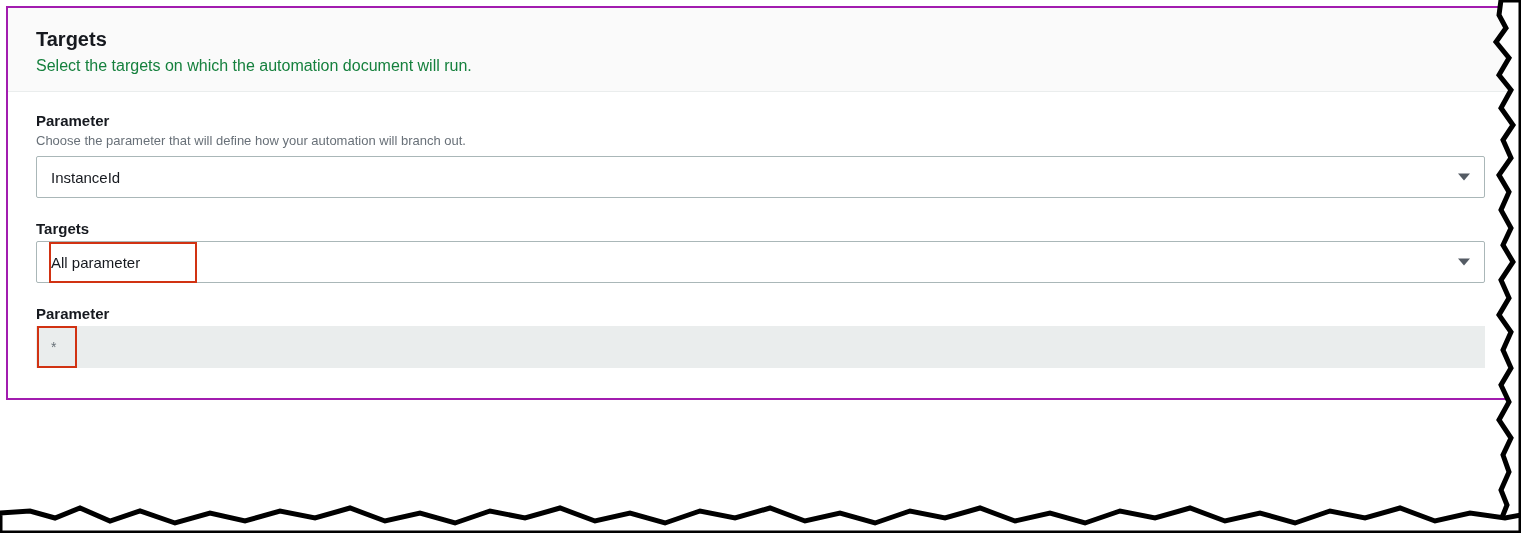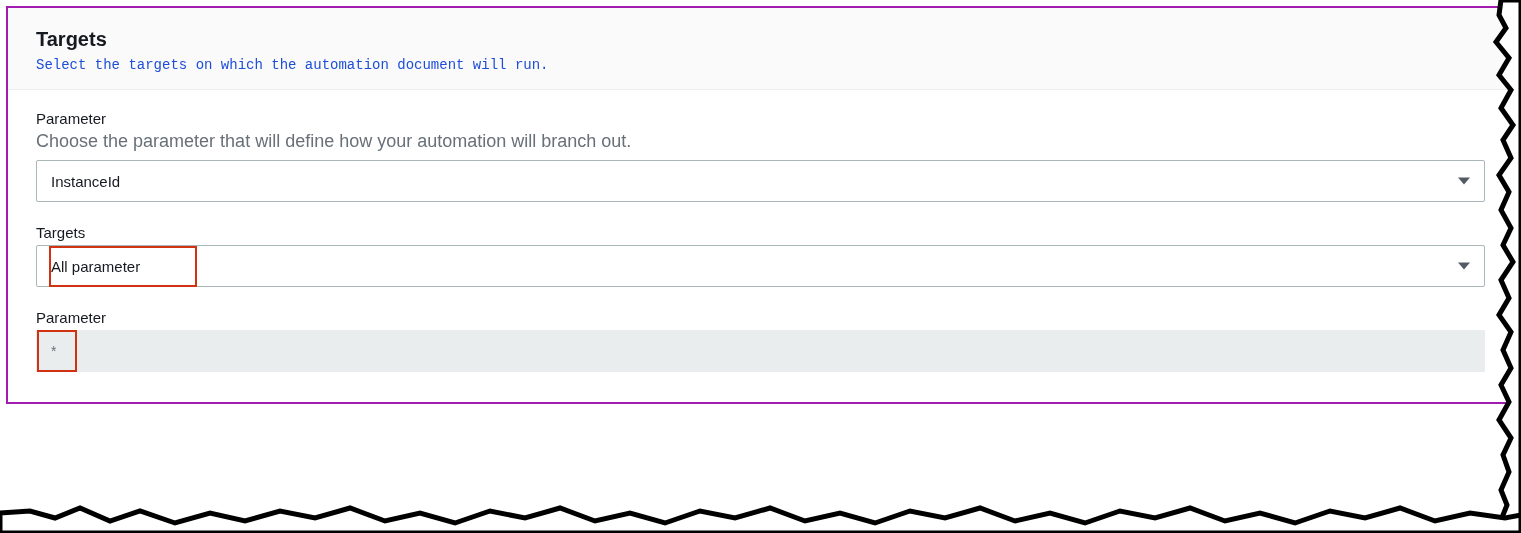--- a/index.html
+++ b/index.html
@@ -25,39 +25,38 @@
       background: #fafafa;
       border-bottom: 1px solid #eaeded;
     }
     .panel-title {
       font-size: 20px;
       font-weight: 700;
       color: #16191f;
       margin-bottom: 6px;
     }
     .panel-subtitle {
-      font-size: 14px;
-      color: #1d4ed8;
+      font-size: 16px;
+      color: #15803d;
       font-weight: 400;
-      font-family: Liberation Mono, monospace;
     }
     .panel-body {
       padding: 20px 28px 20px 28px;
     }
     .field {
       margin-bottom: 22px;
     }
     .field-label {
       font-size: 15px;
       color: #16191f;
-      font-weight: 400;
+      font-weight: 700;
       margin-bottom: 4px;
     }
     .field-hint {
-      font-size: 18px;
+      font-size: 13px;
       color: #687078;
       margin-bottom: 8px;
     }
     .select-wrap {
       position: relative;
       width: 100%;
     }
     .select {
       width: 100%;
       height: 42px;

